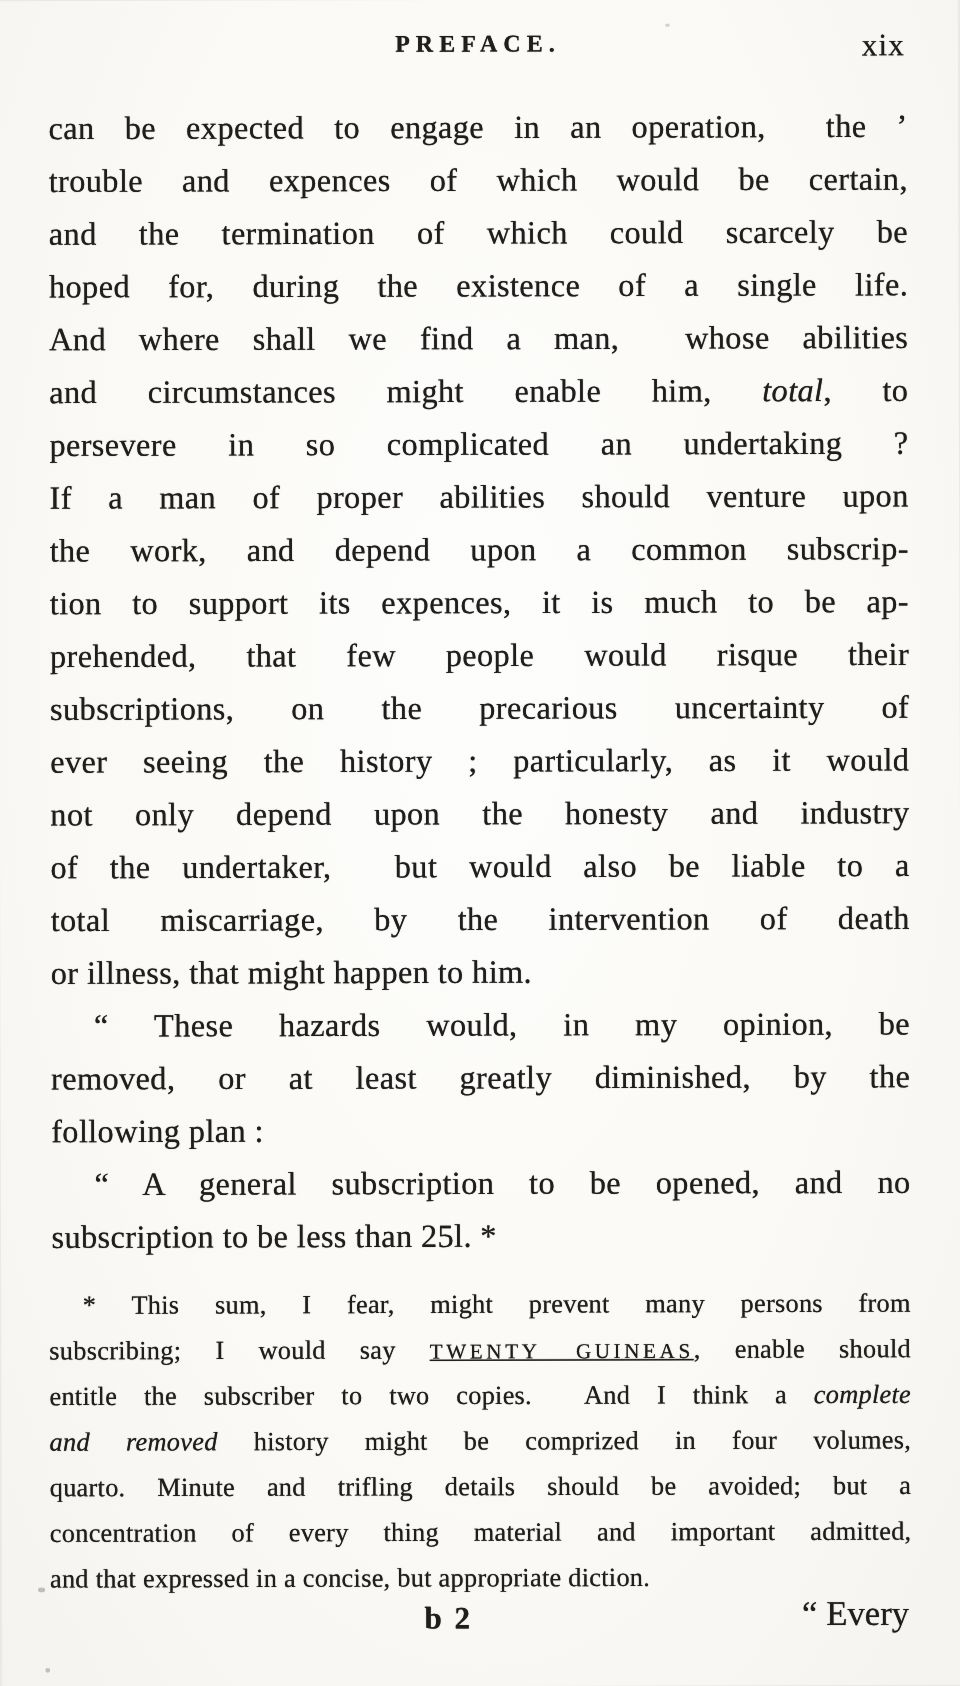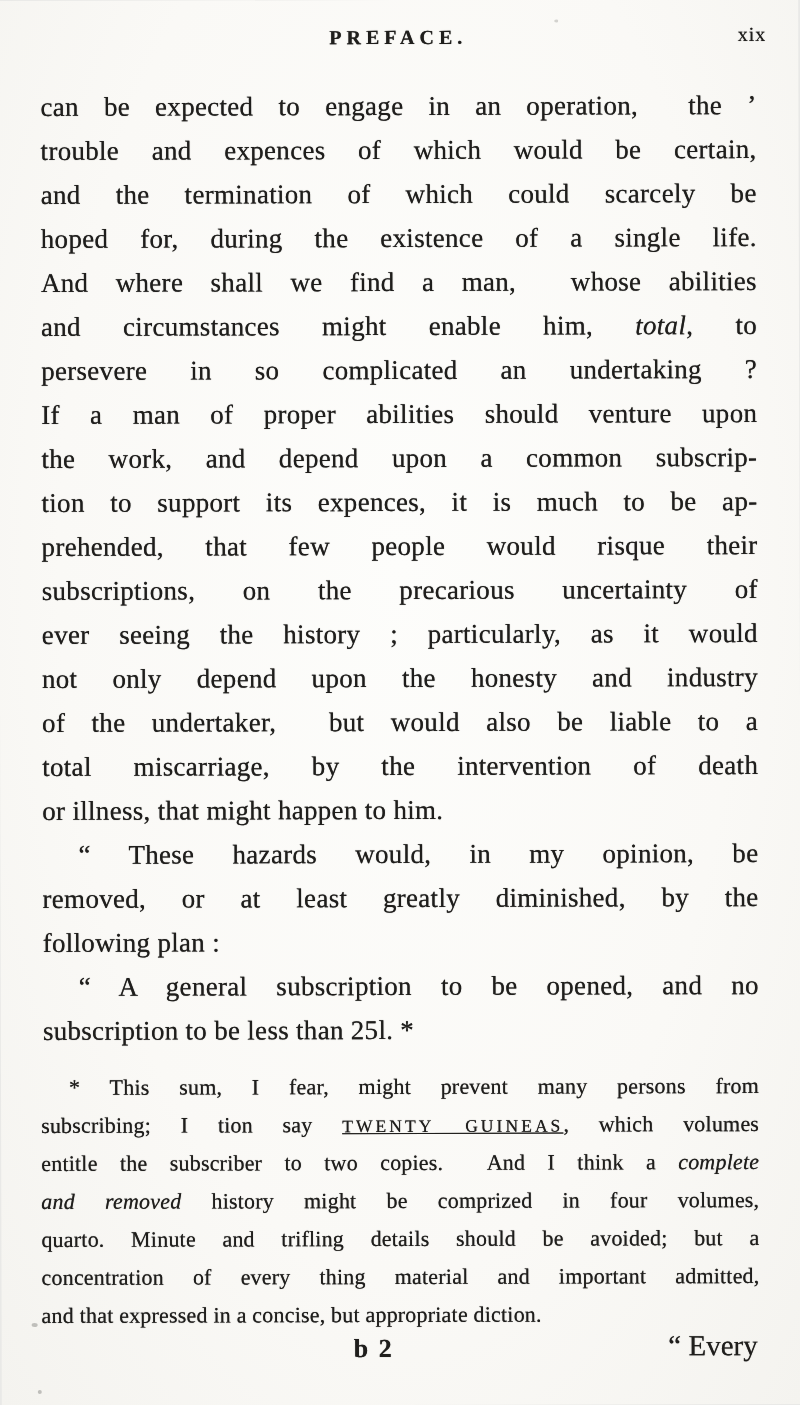--- a/index.html
+++ b/index.html
@@ -5,21 +5,21 @@
   html,body{margin:0;padding:0;}
   body{width:800px;height:1405px;overflow:hidden;
        font-family:"Liberation Serif","DejaVu Serif",serif;
        background:#e9e9e7;}
   .page{position:relative;width:800px;height:1405px;
         background:radial-gradient(ellipse at 50% 40%, #fdfdfb 0%, #faf9f6 60%, #f4f3ef 100%);
         color:#1f1e1c;transform:rotate(-0.15deg);}
   .ink{text-shadow:0 0 0.7px rgba(25,24,22,0.85);}
   .header-title{position:absolute;top:26px;left:0;right:0;text-align:center;
         font-size:20px;font-weight:bold;letter-spacing:5px;}
-  .page-num{position:absolute;top:24px;right:32px;font-size:20px;letter-spacing:1px;}
+  .page-num{position:absolute;top:24px;right:44px;font-size:26px;letter-spacing:1px;}
   .main-text{position:absolute;top:84px;left:42px;width:716px;font-size:27px;
         letter-spacing:0.3px;}
   .tline{height:44px;line-height:44px;white-space:pre-wrap;}
   .just{text-align:justify;text-align-last:justify;}
   .ind{text-indent:36px;}
   .it{font-style:italic;}
   .caps{font-size:0.8em;letter-spacing:3px;text-decoration:underline;}
   .footnote{position:absolute;top:1068px;left:40px;width:718px;font-size:22px;
         letter-spacing:0.2px;}
   .fline{height:38px;line-height:38px;white-space:pre-wrap;}
@@ -59,21 +59,21 @@
     <div class="tline">or illness, that might happen to him.</div>
     <div class="tline just ind">“ These hazards would, in my opinion, be</div>
     <div class="tline just">removed, or at least greatly diminished, by the</div>
     <div class="tline">following plan :</div>
     <div class="tline just ind">“ A general subscription to be opened, and no</div>
     <div class="tline">subscription to be less than 25l. *</div>
   </div>
 
   <div class="footnote ink">
     <div class="fline just find">* This sum, I fear, might prevent many persons from</div>
-    <div class="fline just"><span>subscribing; I tion say </span><span class="caps">TWENTY GUINEAS</span><span>, which volumes</span></div>
+    <div class="fline just"><span>subscribing; I would say </span><span class="caps">TWENTY GUINEAS</span><span>, enable should</span></div>
     <div class="fline just"><span>entitle the subscriber to two copies.  And I think a </span><span class="it">complete</span></div>
     <div class="fline just"><span class="it">and removed</span><span> history might be comprized in four volumes,</span></div>
     <div class="fline just">quarto. Minute and trifling details should be avoided; but a</div>
     <div class="fline just">concentration of every thing material and important admitted,</div>
     <div class="fline">and that expressed in a concise, but appropriate diction.</div>
   </div>
 
   <div class="footer-sig ink">b 2</div>
   <div class="footer-catch ink">“ Every</div>
 

